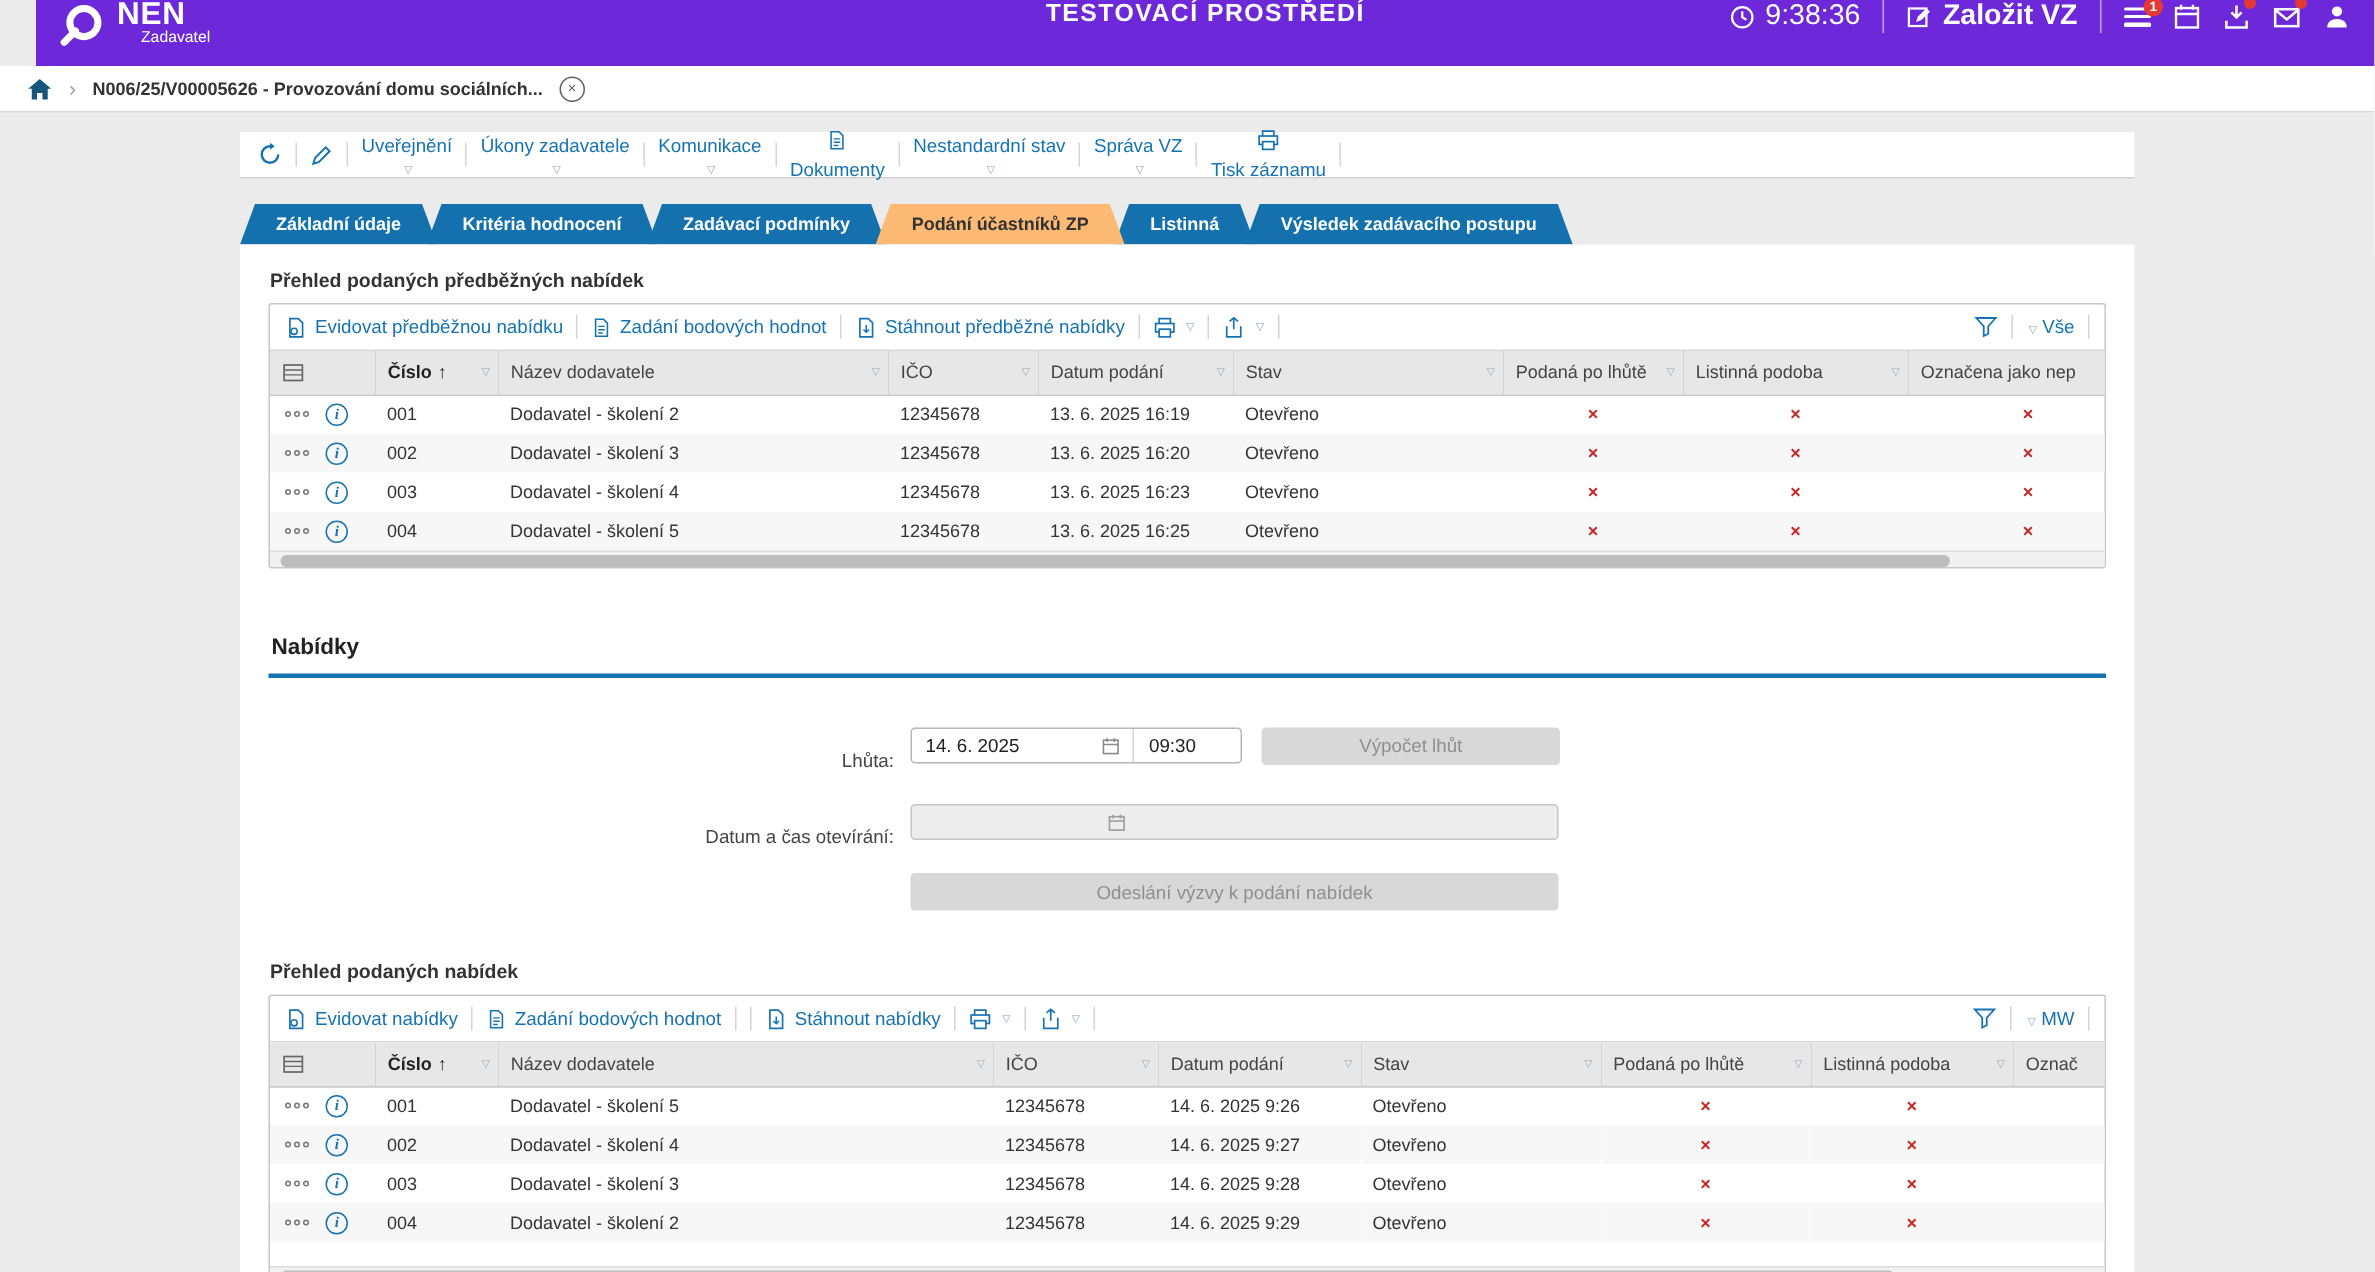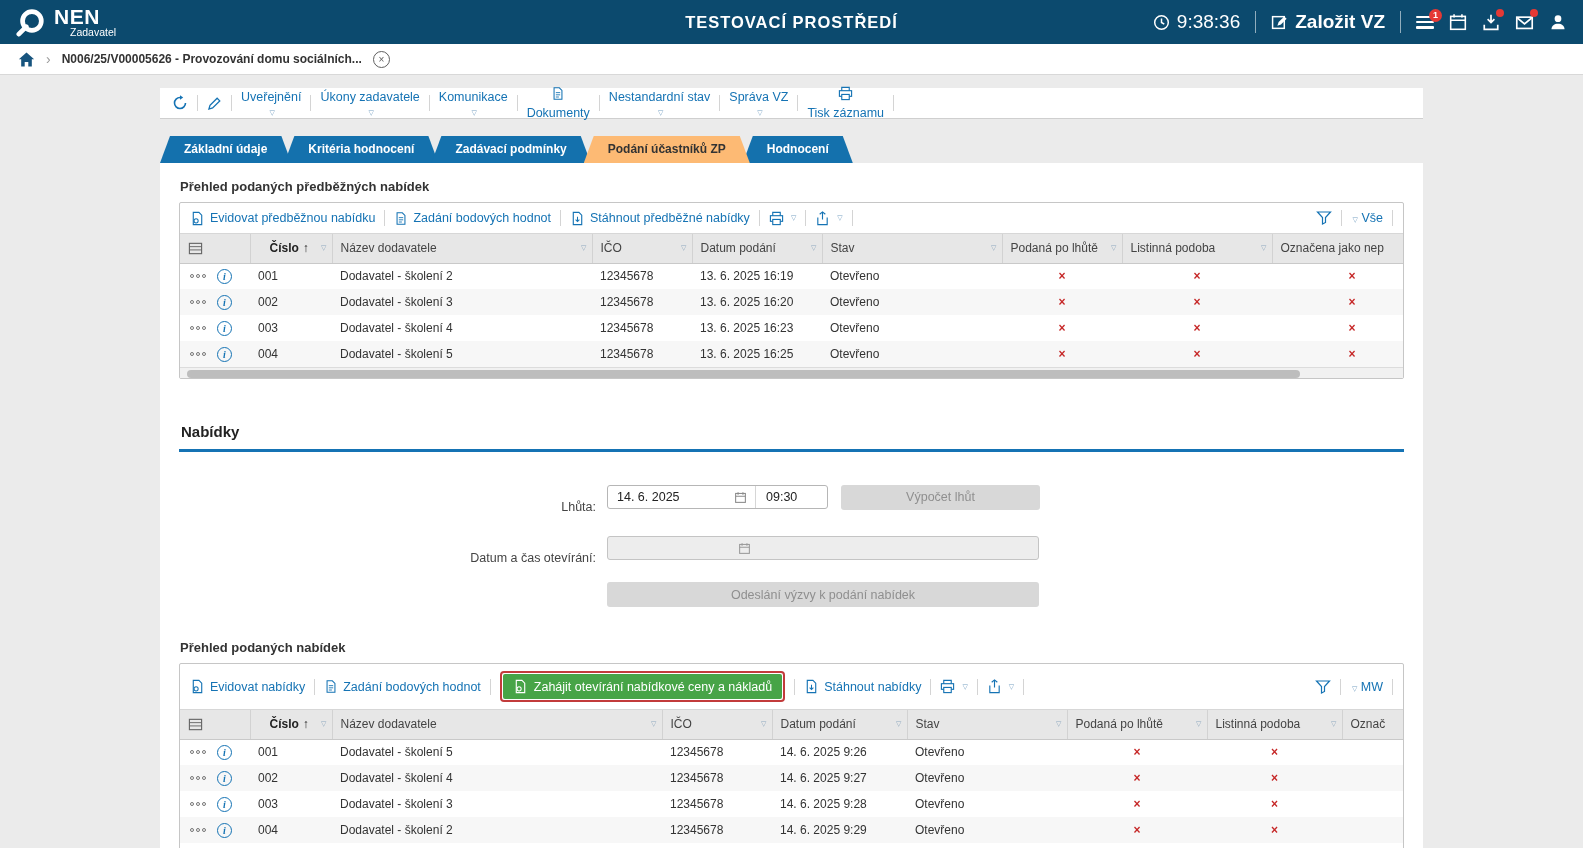--- a/index.html
+++ b/index.html
@@ -5,21 +5,21 @@
   * { box-sizing: border-box; margin: 0; padding: 0; }
   body {
     width: 1583px; height: 848px; overflow: hidden;
     background: #ebebeb; color: #333;
     font-family: "Liberation Sans", "DejaVu Sans", sans-serif;
     font-size: 12.5px;
   }
   svg { display: block; }
 
   
-  .app-header { height: 44px; background: #0c4a6e; color: #fff; display: flex; align-items: center; padding: 0 16px; position: relative; }
+  .app-header { height: 44px; background: #6d28d9; color: #fff; display: flex; align-items: flex-start; padding: 0 16px; position: relative; margin-left: 24px; }
   .logo-wrap { display: flex; align-items: center; gap: 8px; }
   .logo-block { display: flex; flex-direction: column; }
   .logo-text { font-size: 21px; font-weight: bold; letter-spacing: .5px; line-height: 20px; }
   .logo-sub { font-size: 10.5px; line-height: 11px; margin-left: 16px; }
   .env-title { position: absolute; left: 0; right: 0; text-align: center; font-size: 16.5px; font-weight: bold; letter-spacing: 1px; pointer-events: none; }
   .header-right { margin-left: auto; display: flex; align-items: center; gap: 15px; z-index: 1; }
   .hdr-item { display: flex; align-items: center; gap: 7px; font-size: 19px; white-space: nowrap; }
   .hdr-item.bold { font-weight: bold; }
   .hdr-divider { width: 1px; height: 22px; background: rgba(255,255,255,.55); }
   .icon-btn { position: relative; cursor: pointer; }
@@ -61,21 +61,21 @@
   .green-btn { background: #47a447; color: #fff; border-radius: 2px; display: flex; align-items: center; gap: 6px; padding: 5px 10px; cursor: pointer; white-space: nowrap; }
 
   
   .tbl-clip { width: 100%; overflow: hidden; border-top: 1px solid #d7d7d7; }
   table.grid { border-collapse: collapse; table-layout: fixed; }
   .grid th { background: #e7e7e7; height: 29px; font-weight: normal; text-align: left; color: #444; font-size: 12px; padding: 0 18px 0 8px; border-left: 1px solid #d2d2d2; border-bottom: 1px solid #c9c9c9; position: relative; white-space: nowrap; overflow: hidden; cursor: pointer; }
   .grid th:first-child { border-left: none; }
   .grid td { height: 26px; font-size: 12px; padding: 0 8px; white-space: nowrap; overflow: hidden; }
   .grid tbody tr:nth-child(even) { background: #f7f7f7; }
   .th-caret { position: absolute; right: 5px; top: 50%; transform: translateY(-50%); font-size: 7px; color: #8fa9bf; }
-  .th-bold { font-weight: bold; color: #222; margin-left: 11px; }
+  .th-bold { font-weight: bold; color: #222; }
   .sort-arrow { font-weight: bold; color: #222; margin: 0 2px 0 4px; }
   .cell-x { text-align: center; color: #c62828; font-weight: bold; font-size: 15px; }
   .row-actions { display: flex; align-items: center; gap: 9px; padding-left: 2px; }
   .dots { display: inline-flex; align-items: center; cursor: pointer; }
   .dots i { width: 4px; height: 4px; border: 1px solid #767676; border-radius: 50%; margin-right: 2px; }
   .info-ic { width: 15px; height: 15px; flex: 0 0 auto; border: 1px solid #1573b4; border-radius: 50%; color: #1573b4; font-size: 10px; font-weight: bold; font-style: italic; font-family: "Liberation Serif", "DejaVu Serif", serif; display: inline-flex; align-items: center; justify-content: center; cursor: pointer; }
   .hscroll { height: 11px; background: #f1f1f1; border-top: 1px solid #dcdcdc; position: relative; }
   .hscroll .thumb { position: absolute; top: 1.5px; left: 7px; height: 8px; border-radius: 4px; background: #bdbdbd; cursor: pointer; }
   .grid-filler { height: 16px; }
 
@@ -233,21 +233,22 @@
       <span>Tisk záznamu</span>
     </span>
     <span class="vsep"></span>
   </div>
 
   <div class="tabs">
     <div class="tab">Základní údaje</div>
     <div class="tab">Kritéria hodnocení</div>
     <div class="tab">Zadávací podmínky</div>
     <div class="tab active">Podání účastníků ZP</div>
-    <div class="tab">Hodnocení</div>
+    <div class="tab">Listinná</div>
+    <div class="tab">Výsledek zadávacího postupu</div>
   </div>
 
   <div class="panel">
 
     <div class="section-title">Přehled podaných předběžných nabídek</div>
 
     <div class="box">
       <div class="box-toolbar">
         <span class="tool-link">
           <svg width="15" height="15" viewBox="0 0 16 16">
@@ -472,29 +473,20 @@
         </span>
         <span class="vsep"></span>
         <span class="tool-link">
           <svg width="14" height="15" viewBox="0 0 16 16">
             <path d="M3.5 1.5h6l3 3v10h-9z" fill="none" stroke="#1573b4" stroke-width="1.2"></path>
             <path d="M5.5 7h5M5.5 9.5h5M5.5 12h3.5" stroke="#1573b4" stroke-width="1"></path>
           </svg>
           <span>Zadání bodových hodnot</span>
         </span>
         <span class="vsep"></span>
-        <span class="green-btn-wrap">
-          <span class="green-btn">
-            <svg width="15" height="15" viewBox="0 0 16 16">
-              <path d="M3.5 1.5h6l3 3v10h-9z" fill="none" stroke="#fff" stroke-width="1.2"></path>
-              <circle cx="6.5" cy="10.5" r="2.2" fill="none" stroke="#fff" stroke-width="1.1"></circle>
-            </svg>
-            <span>Zahájit otevírání nabídkové ceny a nákladů</span>
-          </span>
-        </span>
         <span class="vsep"></span>
         <span class="tool-link">
           <svg width="15" height="15" viewBox="0 0 16 16">
             <path d="M3.5 1.5h6l3 3v10h-9z" fill="none" stroke="#1573b4" stroke-width="1.2"></path>
             <path d="M8 6v5M6 9.2l2 2 2-2" fill="none" stroke="#1573b4" stroke-width="1.1"></path>
           </svg>
           <span>Stáhnout nabídky</span>
         </span>
         <span class="vsep"></span>
         <span class="tool-link">

